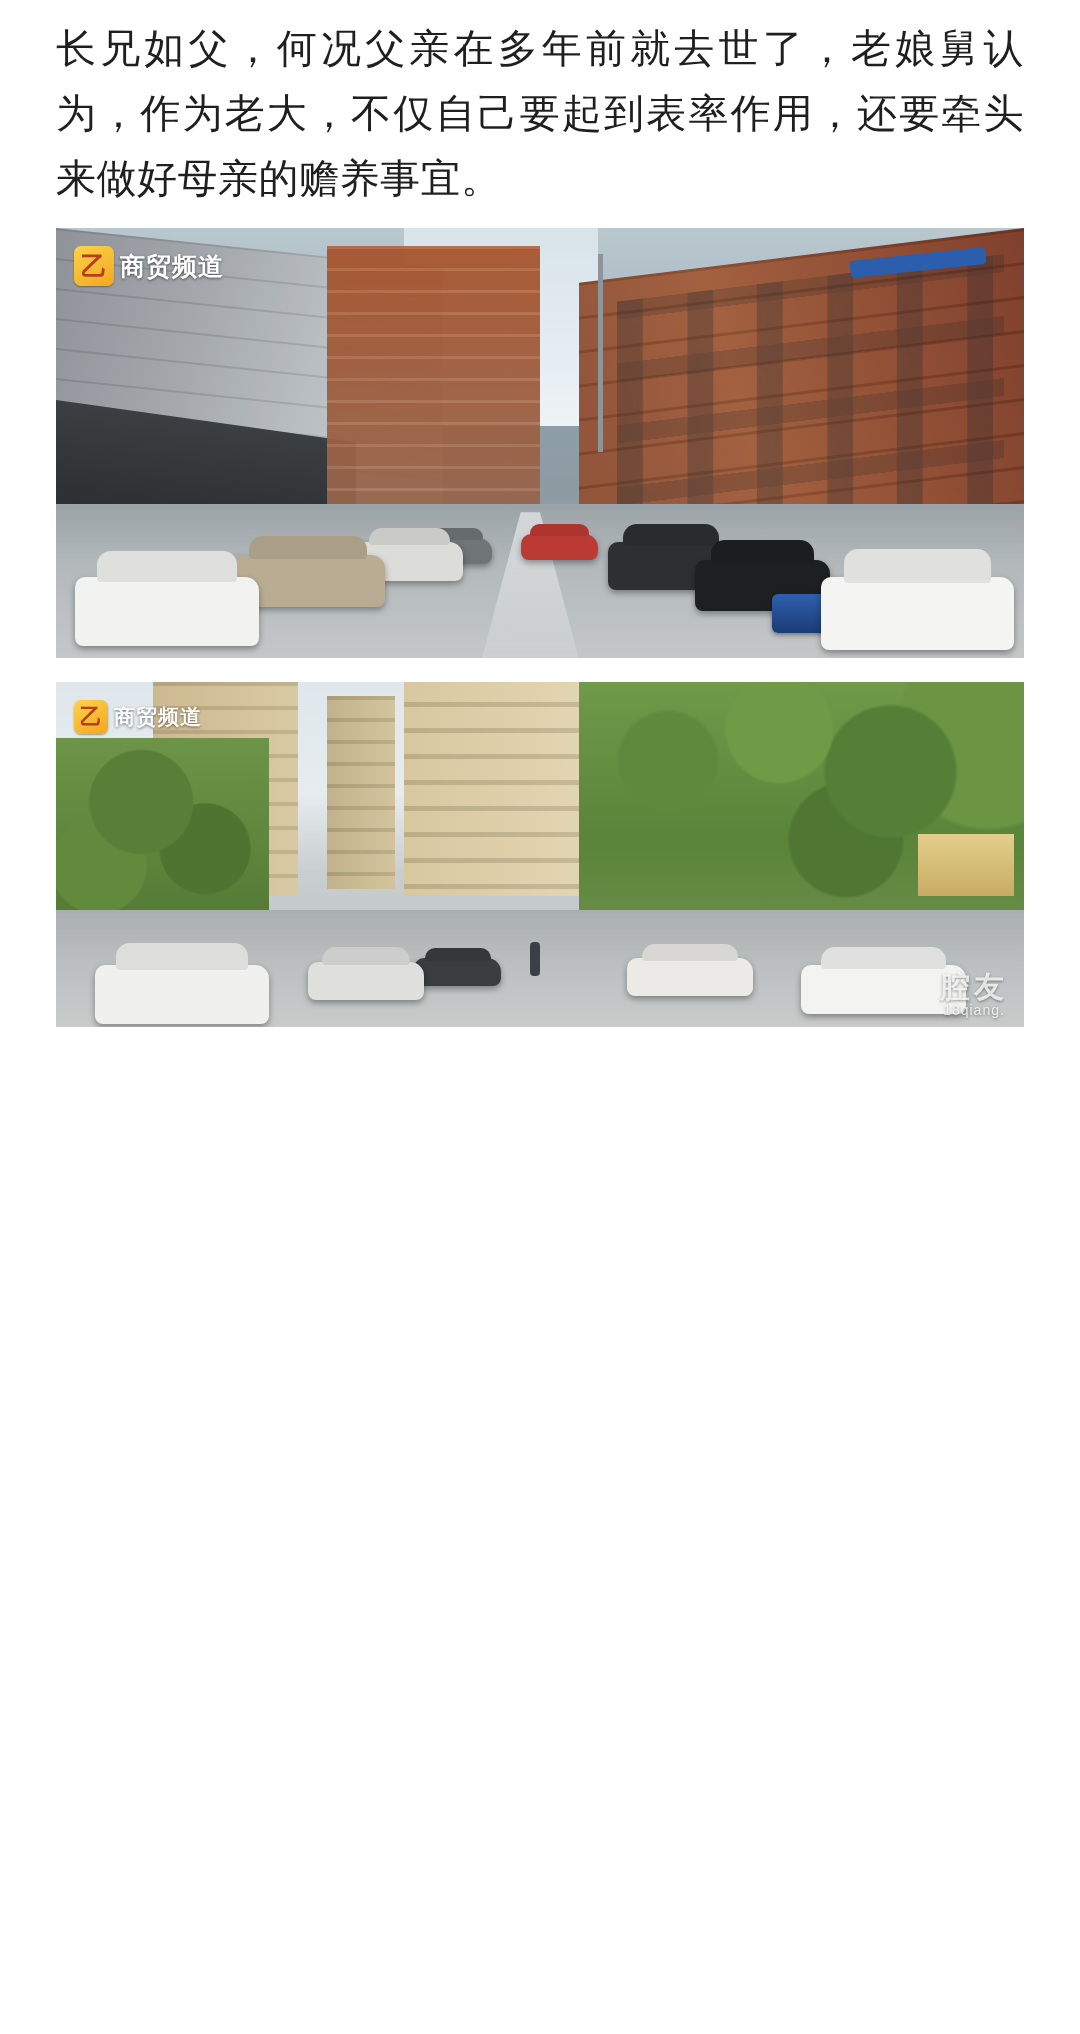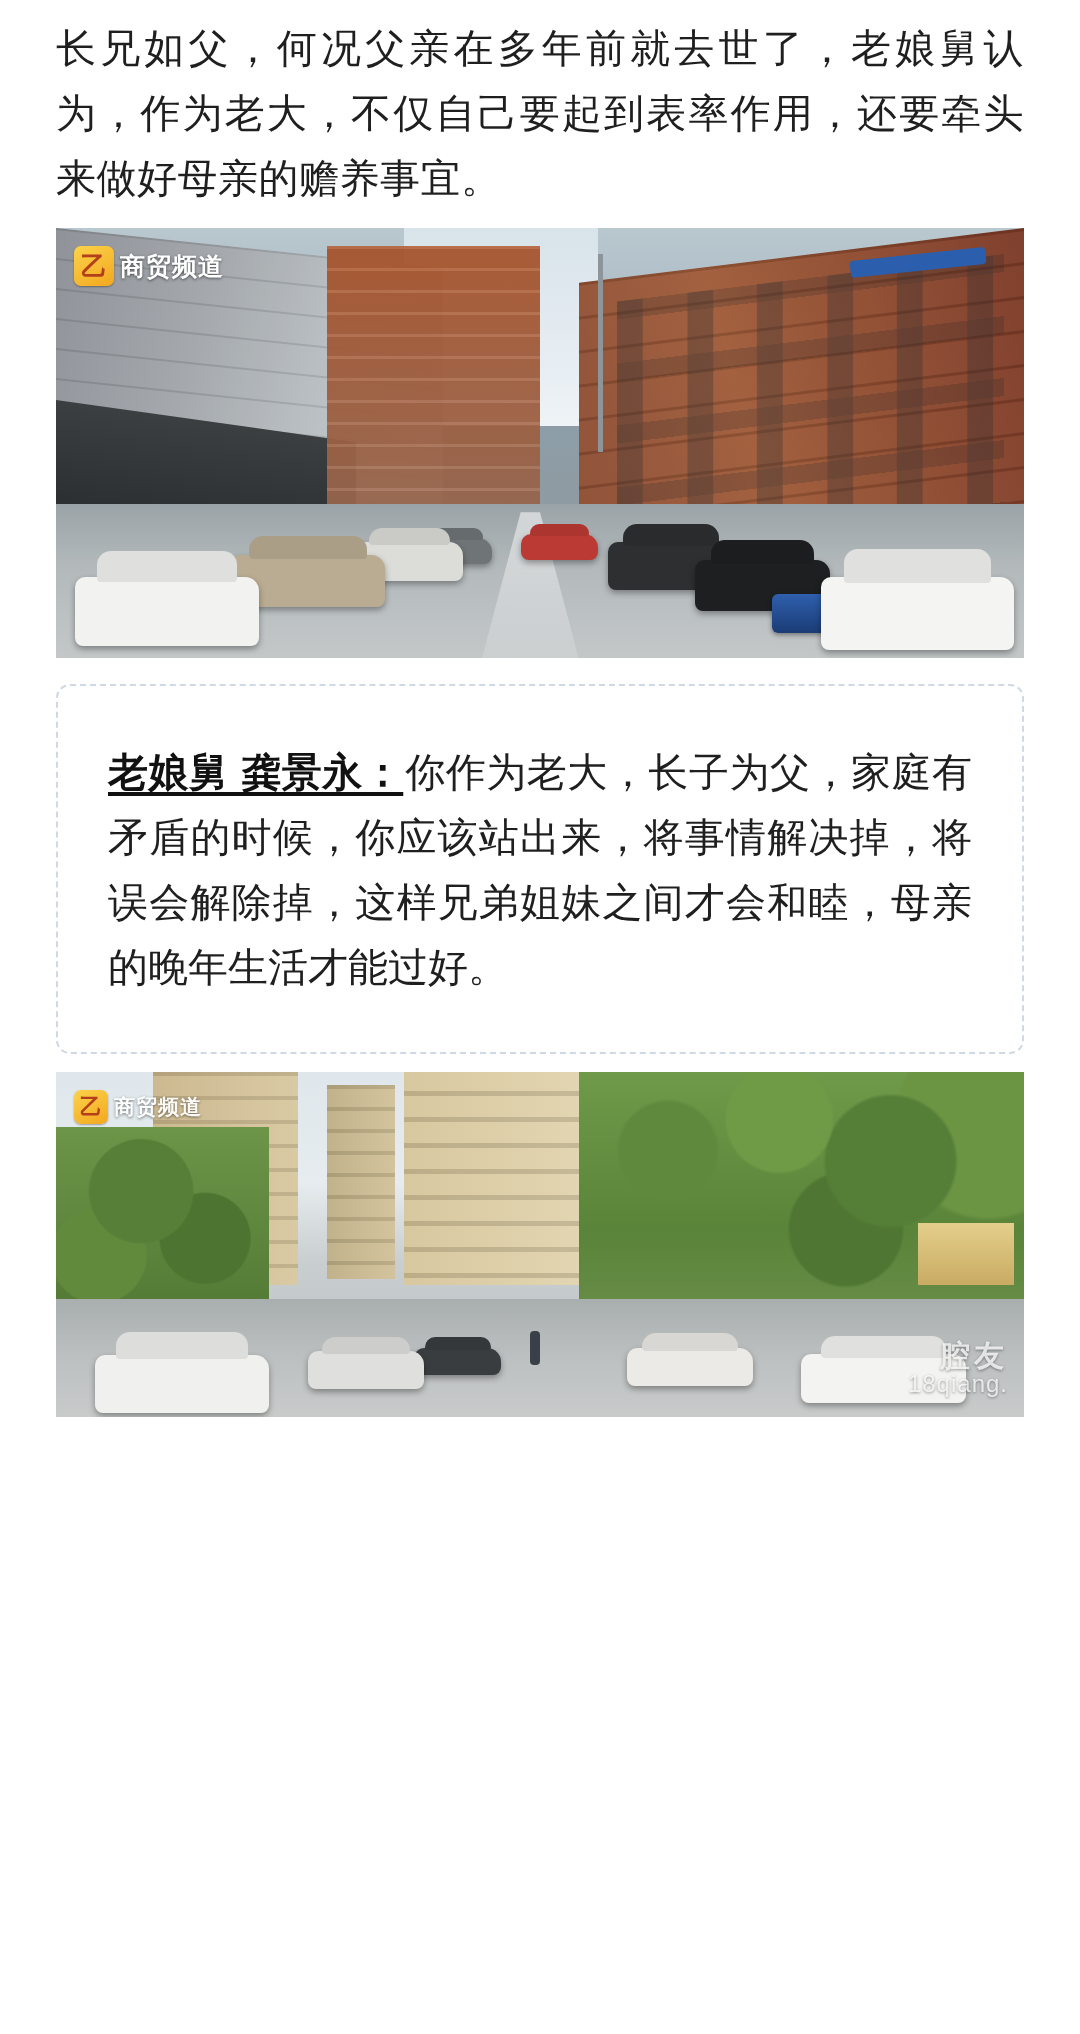--- a/index.html
+++ b/index.html
@@ -292,33 +292,33 @@
     text-shadow: 0 1px 3px rgba(0,0,0,0.55);
     letter-spacing: 1px;
     text-align: center;
   }
   .fig2 .chan-mark { width: 34px; height: 34px; font-size: 22px; line-height: 34px; }
   .fig2 .chan-name { font-size: 21px; opacity: 0.92; }
 
   .site-watermark {
     position: absolute;
     right: 16px;
-    bottom: 20px;
+    bottom: 10px;
     text-align: right;
     color: rgba(255,255,255,0.78);
     text-shadow: 0 1px 3px rgba(0,0,0,0.4);
     line-height: 1.05;
   }
   .site-watermark .wm-cn {
     font-size: 30px;
     font-weight: bold;
     letter-spacing: 4px;
   }
   .site-watermark .wm-en {
-    font-size: 24px;
+    font-size: 14px;
     letter-spacing: 1px;
     text-align: center;
   }
 
   
   .quote-card {
     margin: 26px 56px 18px 56px;
     border: 2px dashed #cfd8e3;
     border-radius: 14px;
     padding: 54px 50px 52px 50px;
@@ -369,23 +369,20 @@
       <div class="s1-scooter"></div>
       <div class="car s1-c1"></div>
       <div class="car s1-c7"></div>
     </div>
     <div class="chan-logo">
       <div class="chan-mark">乙</div>
       <div class="chan-name">商贸频道</div>
     </div>
   </div>
 
-  <div class="quote-card">
-    <p class="quote-text"><span class="quote-speaker">老娘舅 龚景永：</span><span>你作为老大，长子为父，家庭有矛盾的时候，你应该站出来，将事情解决掉，将误会解除掉，这样兄弟姐妹之间才会和睦，母亲的晚年生活才能过好。</span></p>
-  </div>
 
 
   <div class="figure fig2">
     <div class="scene2">
       <div class="s2-tower-a"></div>
       <div class="s2-tower-b"></div>
       <div class="s2-tower-c"></div>
       <div class="s2-trees-right"></div>
       <div class="s2-tree-left"></div>
       <div class="s2-shop"></div>

